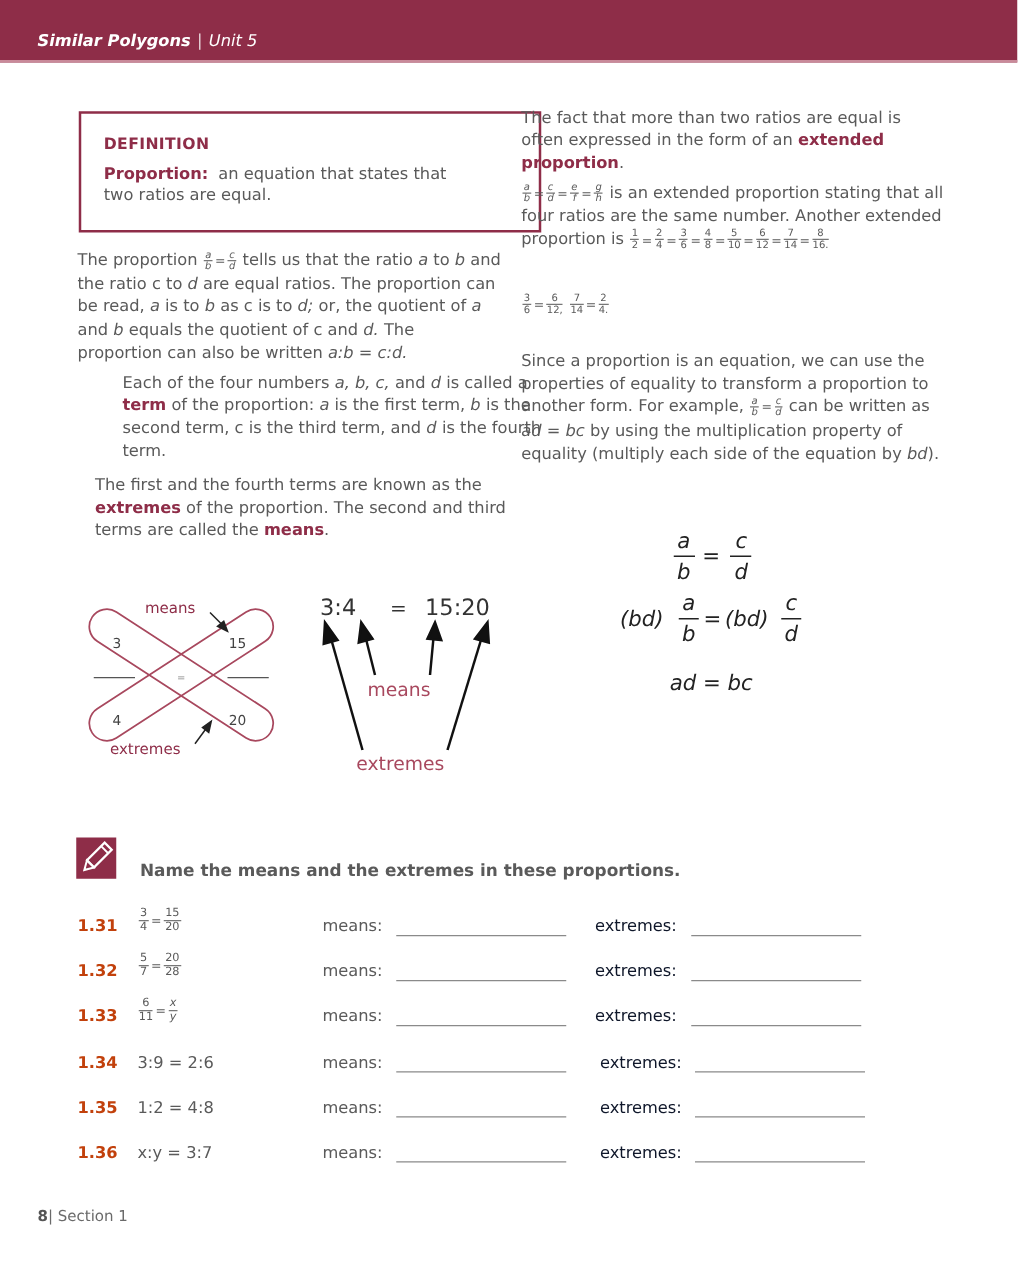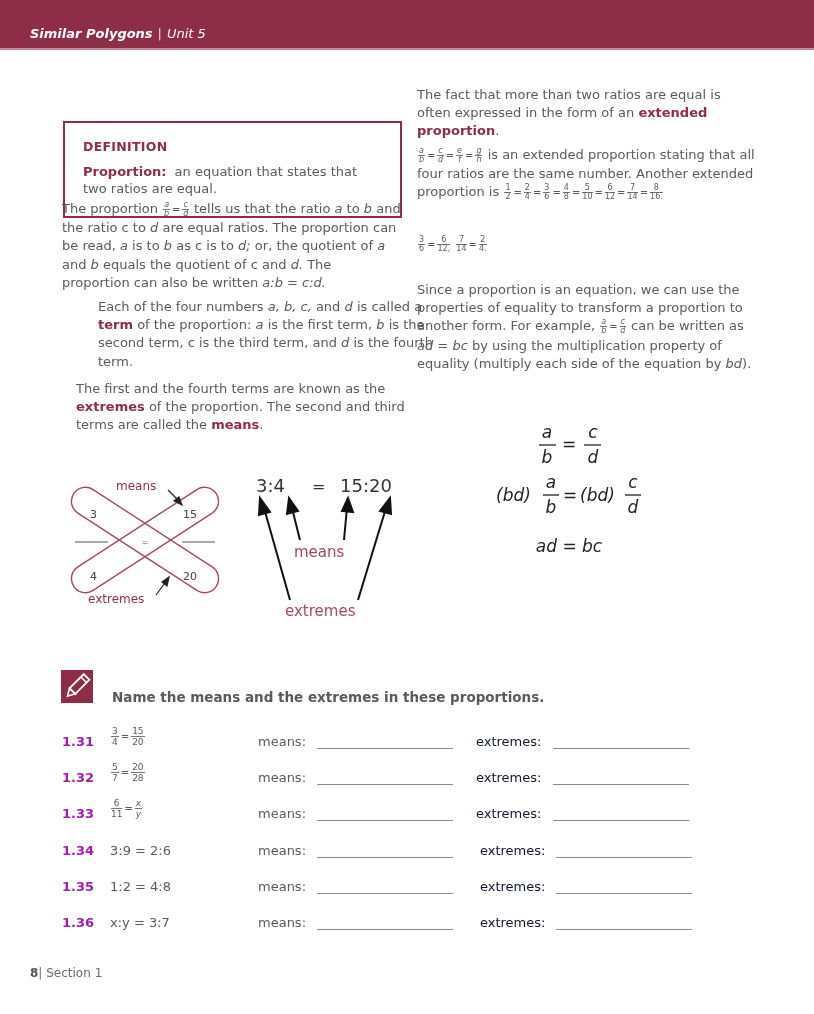--- a/index.html
+++ b/index.html
@@ -4,42 +4,42 @@
 <style>
   * { box-sizing: border-box; margin: 0; padding: 0; }
   html, body { width: 814px; height: 1014px; background: #ffffff; overflow: hidden; }
   body { position: relative; font-family: "DejaVu Sans", sans-serif; color: #5a5a5a; }
   .header-bar { position: absolute; left: 0; top: 0; width: 814px; height: 50px; background: #8e2d48; border-bottom: 2px solid #c98a9a; font-style: italic; }
   .header-title { position: absolute; left: 30px; top: 26px; font-size: 13px; color: #fff; white-space: nowrap; }
   .header-title .bold { font-weight: bold; }
   .header-title .sep { margin: 0 5px; opacity: 0.8; }
   .header-title .unit { font-weight: normal; }
 
-  .def-box { position: absolute; left: 63px; top: 89px; width: 339px; height: 97px; border: 2px solid #8e2d48; margin-top: 32px; }
+  .def-box { position: absolute; left: 63px; top: 89px; width: 370px; height: 97px; border: 2px solid #8e2d48; }
   .def-heading { position: absolute; left: 18px; top: 16px; font-size: 12.5px; font-weight: bold; color: #8e2d48; letter-spacing: 0.3px; }
   .def-body { position: absolute; left: 18px; top: 40px; width: 300px; font-size: 13px; line-height: 17px; color: #5a5a5a; }
   .def-term { font-weight: bold; color: #8e2d48; margin-right: 8px; }
 
   .para { position: absolute; font-size: 13px; line-height: 18.2px; color: #5a5a5a; }
   .accent { font-weight: bold; color: #8e2d48; }
   i { font-style: italic; }
   .frac { display: inline-block; vertical-align: middle; text-align: center; font-size: 8px; line-height: 8px; margin: 0 1px; }
   .frac > span { display: block; }
   .frac > span.num { border-bottom: 1px solid #777; padding: 0 1px; }
   .eq { font-size: 10px; margin: 0 1px; }
 
   .diagram-x { position: absolute; left: 70px; top: 470px; width: 150px; height: 145px; }
   .diagram-ratio { position: absolute; left: 240px; top: 468px; width: 170px; height: 160px; }
   .math-block { position: absolute; left: 480px; top: 418px; width: 180px; height: 150px; }
 
   .pencil-box { position: absolute; left: 61px; top: 670px; width: 32px; height: 33px; background: #8e2d48; }
   .instruction { position: absolute; left: 112px; top: 689px; font-size: 13.5px; font-weight: bold; color: #5a5a5a; }
 
   .exercise { position: absolute; left: 62px; height: 30px; width: 700px; }
-  .ex-num { position: absolute; left: 0; top: 6px; font-size: 13px; font-weight: bold; color: #a21caf; }
+  .ex-num { position: absolute; left: 0; top: 6px; font-size: 13px; font-weight: bold; color: #c2410c; }
   .ex-expr { position: absolute; left: 48px; top: 4px; font-size: 13px; color: #5a5a5a; white-space: nowrap; }
   .ex-expr .frac { font-size: 9px; line-height: 10px; }
   .ex-means-label { position: absolute; left: 196px; top: 6px; font-size: 13px; color: #5a5a5a; }
   .ex-means-line { position: absolute; left: 255px; top: 20px; width: 136px; height: 1px; border-bottom: 1.2px solid #8a8a8a; }
   .ex-ext-label { position: absolute; top: 6px; font-size: 13px; color: #0f172a; }
   .ex-ext-line { position: absolute; top: 20px; width: 136px; height: 1px; border-bottom: 1.2px solid #8a8a8a; }
 
   .footer { position: absolute; left: 30px; top: 966px; font-size: 12px; color: #6a6a6a; white-space: nowrap; }
   .footer .page { font-weight: bold; color: #555; }
 </style>

